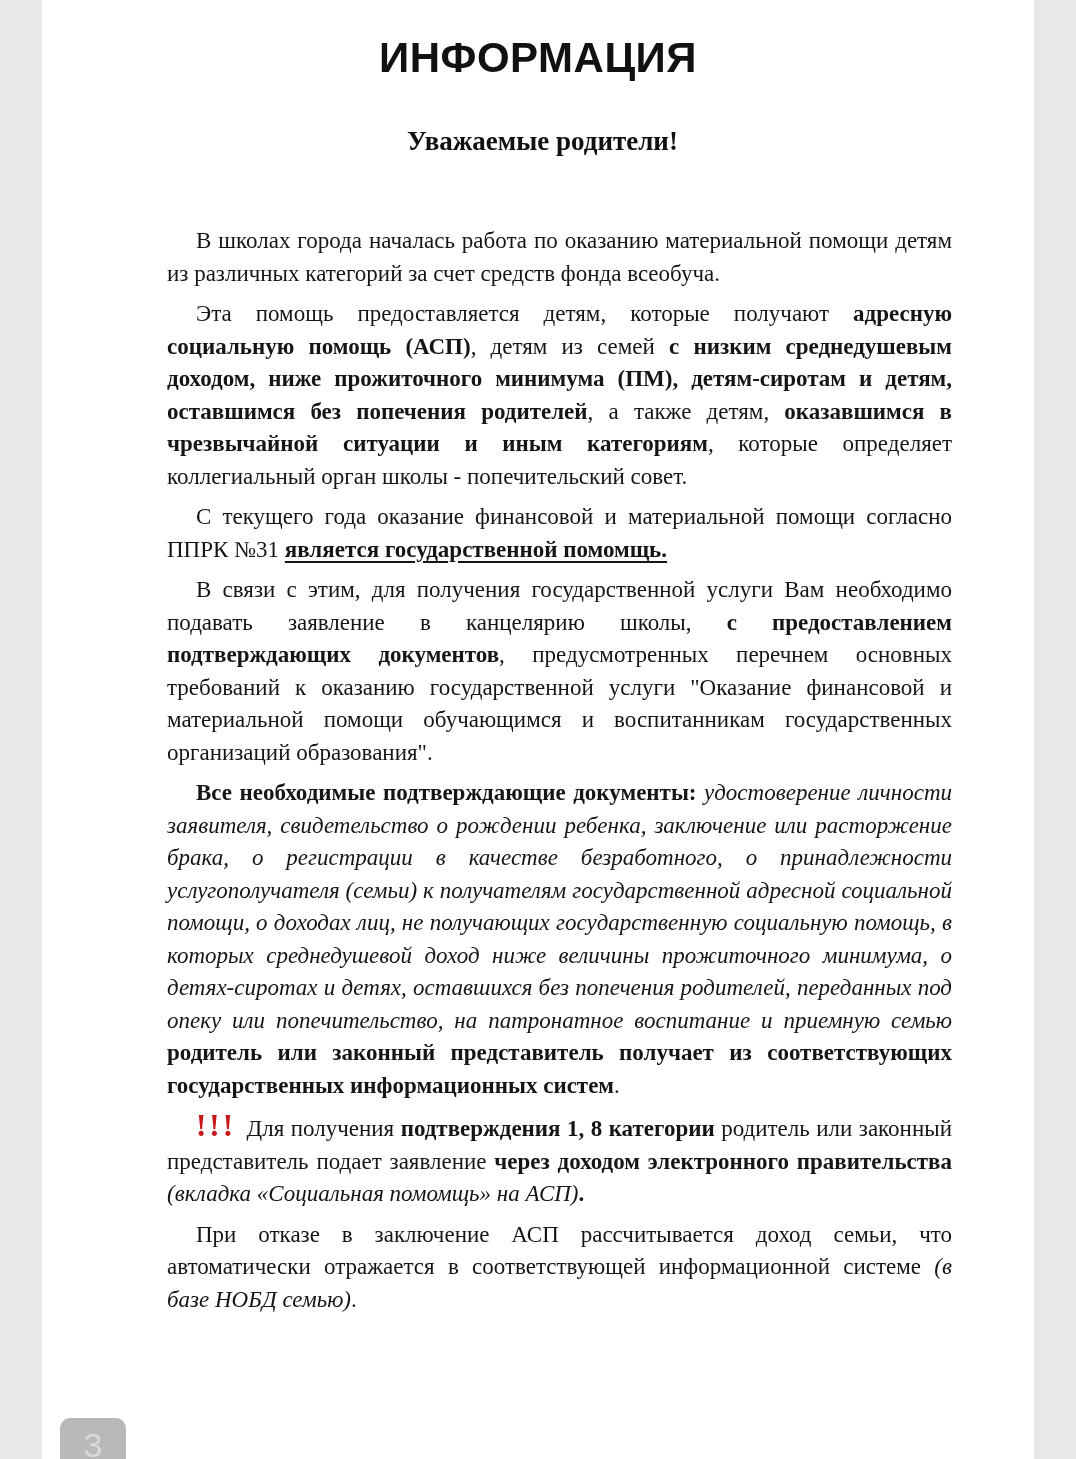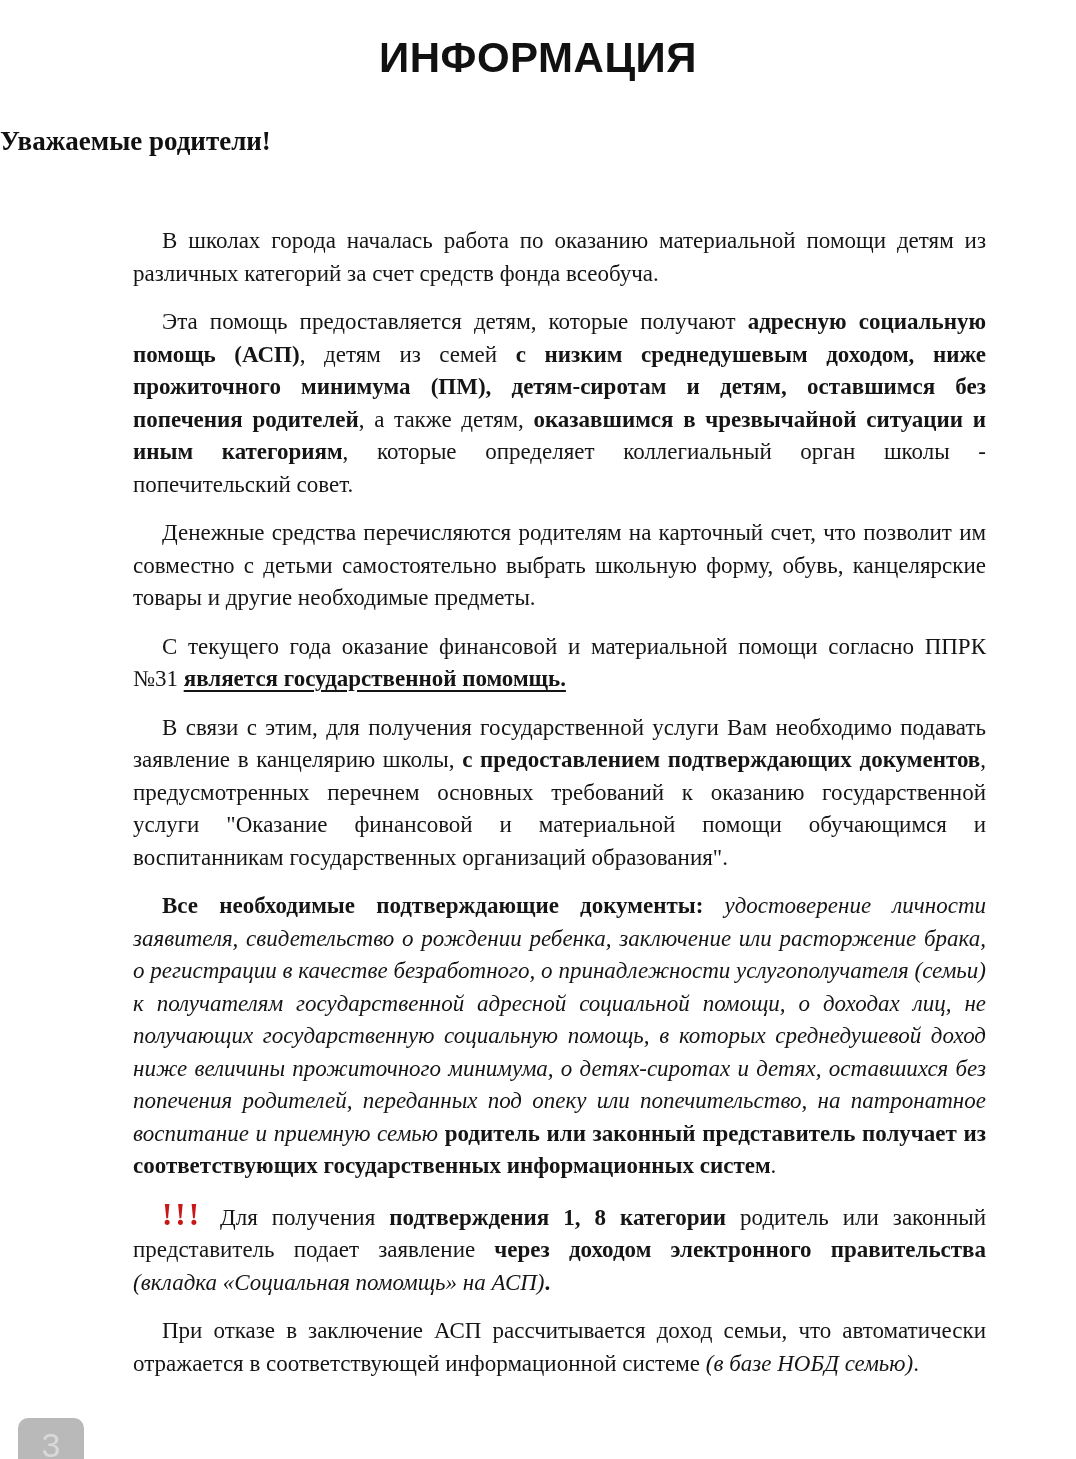--- a/index.html
+++ b/index.html
@@ -2,53 +2,55 @@
 <html lang="ru"><head>
 <meta charset="utf-8">
 <style>
   html, body {
     margin: 0;
     padding: 0;
     background: #e8e8e8;
   }
   .page {
     position: relative;
-    width: 1076px;
+    width: 992px;
     height: 1459px;
     background: #ffffff;
     overflow: hidden;
     font-family: "Liberation Serif", serif;
     color: #151515;
     margin: 0 auto;
   }
   .doc-title {
     margin: 0;
     padding-top: 34px;
     text-align: center;
     font-family: "Liberation Sans", sans-serif;
     font-weight: 700;
     font-size: 42px;
     letter-spacing: 0.5px;
     color: #111111;
   }
   .doc-subtitle {
     margin: 44px 0 0 0;
+    text-align: center;
     font-family: "Liberation Serif", serif;
     font-weight: 700;
     font-size: 27px;
     color: #111111;
+    padding-left: 9px;
   }
   .body-text {
     margin: 68px 74px 0 117px;
     text-align: justify;
     font-size: 23px;
     line-height: 32.5px;
   }
   .body-text p {
-    margin: 16px;
+    margin: 8px;
     text-indent: 29px;
   }
   .p-alert { margin-top: 8px; }
   .b  { font-weight: 700; }
   .i  { font-style: italic; }
   .bu {
     font-weight: 700;
     text-decoration: underline;
     text-decoration-thickness: 2px;
     text-underline-offset: 4px;
@@ -85,21 +87,20 @@
   <h1 class="doc-title">ИНФОРМАЦИЯ</h1>
 
   <h2 class="doc-subtitle">Уважаемые родители!</h2>
 
   <div class="body-text">
 
     <p><span>В школах города началась работа по оказанию материальной помощи детям из различных категорий за счет средств фонда всеобуча.</span></p>
 
     <p><span>Эта помощь предоставляется детям, которые получают </span><span class="b">адресную социальную помощь (АСП)</span><span>, детям из семей </span><span class="b">с низким среднедушевым доходом, ниже прожиточного минимума (ПМ), детям-сиротам и детям, оставшимся без попечения родителей</span><span>, а также детям, </span><span class="b">оказавшимся в чрезвычайной ситуации и иным категориям</span><span>, которые определяет коллегиальный орган школы - попечительский совет.</span></p>
 
-    <p><span>Денежные средства перечисляются родителям на карточный счет, что позволит им совместно с детьми самостоятельно выбрать школьную форму, обувь, канцелярские товары и другие необходимые предметы.</span></p>
 
 
     <p><span>С текущего года оказание финансовой и материальной помощи согласно ППРК №31 </span><span class="bu">является государственной помомщь.</span></p>
 
     <p><span>В связи с этим, для получения государственной услуги Вам необходимо подавать заявление в канцелярию школы, </span><span class="b">с предоставлением подтверждающих документов</span><span>, предусмотренных перечнем основных требований к оказанию государственной услуги "Оказание финансовой и материальной помощи обучающимся и воспитанникам государственных организаций образования".</span></p>
 
     <p><span class="b">Все необходимые подтверждающие документы: </span><span class="i">удостоверение личности заявителя, свидетельство о рождении ребенка, заключение или расторжение брака, о регистрации в качестве безработного, о принадлежности услугополучателя (семьи) к получателям государственной адресной социальной помощи, о доходах лиц, не получающих государственную социальную помощь, в которых среднедушевой доход ниже величины прожиточного минимума, о детях-сиротах и детях, оставшихся без попечения родителей, переданных под опеку или попечительство, на патронатное воспитание и приемную семью </span><span class="b">родитель или законный представитель получает из соответствующих государственных информационных систем</span><span>.</span></p>
 
     <p class="p-alert"><span class="alert-marks">!!!</span><span> Для получения </span><span class="b">подтверждения 1, 8 категории</span><span> родитель или законный представитель подает заявление </span><span class="b">через доходом электронного правительства </span><span class="i">(вкладка «Социальная помомщь» на АСП)</span><span class="b">.</span></p>
 

